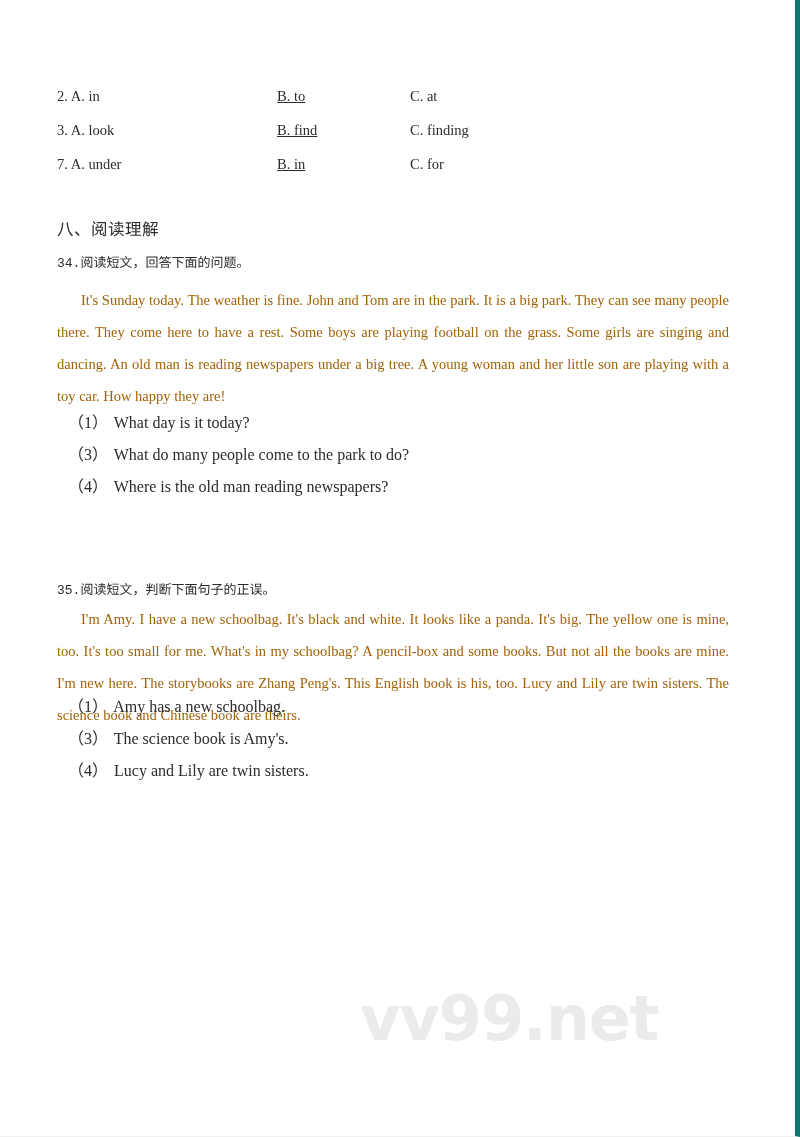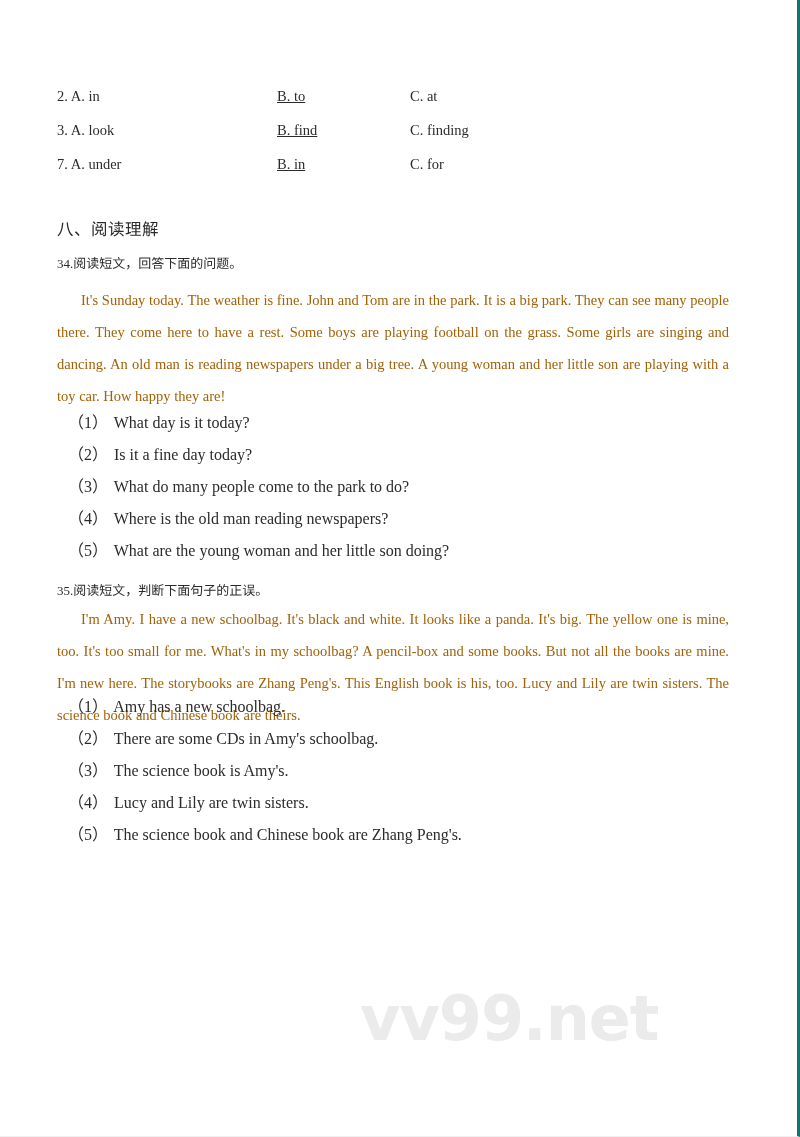--- a/index.html
+++ b/index.html
@@ -11,21 +11,21 @@
   .page {
     position: relative;
     width: 800px;
     height: 1137px;
     margin: 0 auto;
     background: #ffffff;
     overflow: hidden;
     font-family: "Liberation Serif", "DejaVu Serif", serif;
     color: #2b2b2b;
     box-sizing: border-box;
-    border-right: 3px solid #0f766e;
+    border-right: 5px solid #0f766e;
     border-bottom: 1px solid #f0f0f0;
   }
 
   
   .watermark {
     position: absolute;
     left: 360px;
     top: 988px;
     width: 380px;
     font-family: "DejaVu Sans", "Liberation Sans", sans-serif;
@@ -74,21 +74,21 @@
     font-size: 16.5px;
     line-height: 22px;
     color: #2b2b2b;
     letter-spacing: 0.5px;
   }
 
   
   .task-prompt {
     position: absolute;
     left: 57px;
-    font-family: Liberation Serif, serif;
+    font-family: Liberation Mono, monospace;
     font-size: 13px;
     line-height: 20px;
     color: #2b2b2b;
   }
   #prompt-34 { top: 254px; }
   #prompt-35 { top: 581px; }
 
   
   .passage {
     position: absolute;
@@ -159,61 +159,45 @@
     <div class="task-prompt" id="prompt-34">34.阅读短文，回答下面的问题。</div>
 
     <div class="passage" id="passage-34">It's Sunday today. The weather is fine. John and Tom are in the park. It is a big park. They can see many people there. They come here to have a rest. Some boys are playing football on the grass. Some girls are singing and dancing. An old man is reading newspapers under a big tree. A young woman and her little son are playing with a toy car. How happy they are!</div>
 
     <div class="sub-list" id="sublist-34">
       <div class="sub-item">
         <span class="sub-num">（1）</span>
         <span>What day is it today?</span>
       </div>
       <div class="sub-item">
-        <span class="sub-num">（2）</span>
-        <span>Is it a fine day today?</span>
-      </div>
-      <div class="sub-item">
         <span class="sub-num">（3）</span>
         <span>What do many people come to the park to do?</span>
       </div>
       <div class="sub-item">
         <span class="sub-num">（4）</span>
         <span>Where is the old man reading newspapers?</span>
       </div>
-      <div class="sub-item">
-        <span class="sub-num">（5）</span>
-        <span>What are the young woman and her little son doing?</span>
-      </div>
     </div>
 
     <div class="task-prompt" id="prompt-35">35.阅读短文，判断下面句子的正误。</div>
 
     <div class="passage" id="passage-35">I'm Amy. I have a new schoolbag. It's black and white. It looks like a panda. It's big. The yellow one is mine, too. It's too small for me. What's in my schoolbag? A pencil-box and some books. But not all the books are mine. I'm new here. The storybooks are Zhang Peng's. This English book is his, too. Lucy and Lily are twin sisters. The science book and Chinese book are theirs.</div>
 
     <div class="sub-list" id="sublist-35">
       <div class="sub-item">
         <span class="sub-num">（1）</span>
         <span>Amy has a new schoolbag.</span>
       </div>
       <div class="sub-item">
-        <span class="sub-num">（2）</span>
-        <span>There are some CDs in Amy's schoolbag.</span>
-      </div>
-      <div class="sub-item">
         <span class="sub-num">（3）</span>
         <span>The science book is Amy's.</span>
       </div>
       <div class="sub-item">
         <span class="sub-num">（4）</span>
         <span>Lucy and Lily are twin sisters.</span>
       </div>
-      <div class="sub-item">
-        <span class="sub-num">（5）</span>
-        <span>The science book and Chinese book are Zhang Peng's.</span>
-      </div>
     </div>
 
   </div>
 
   <div class="watermark">vv99.net</div>
 
 </div>
 
 </body></html>

